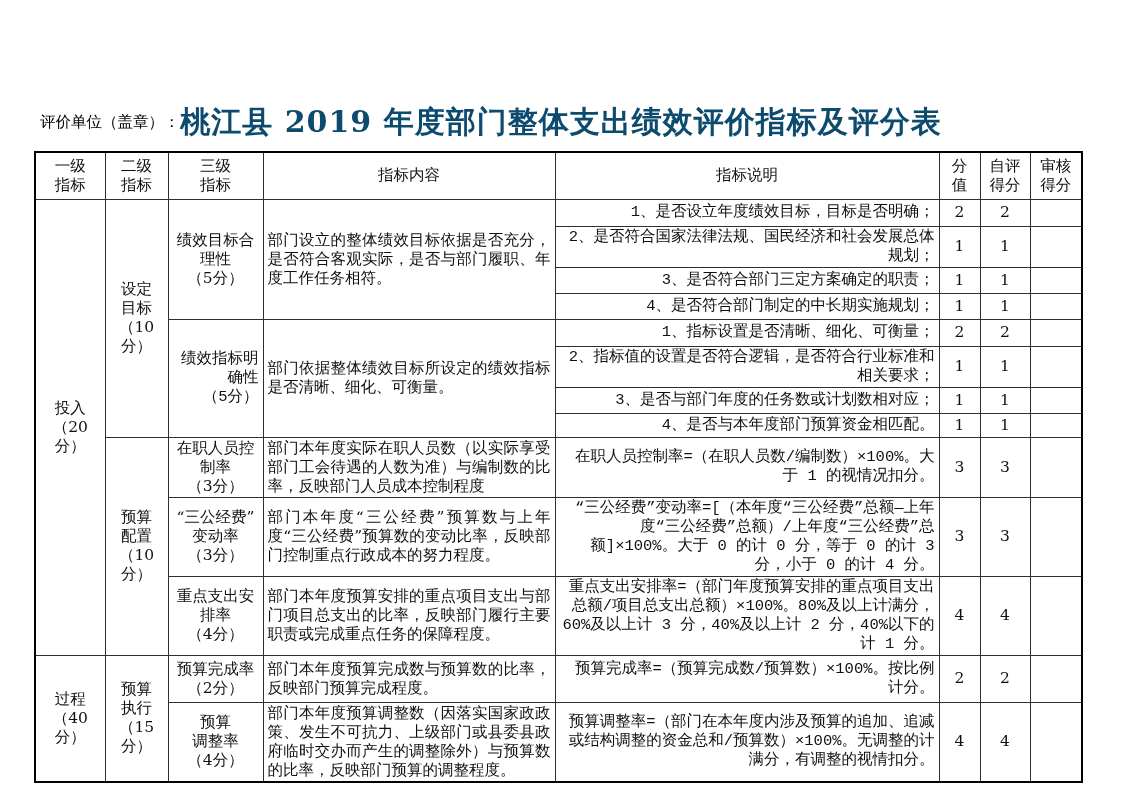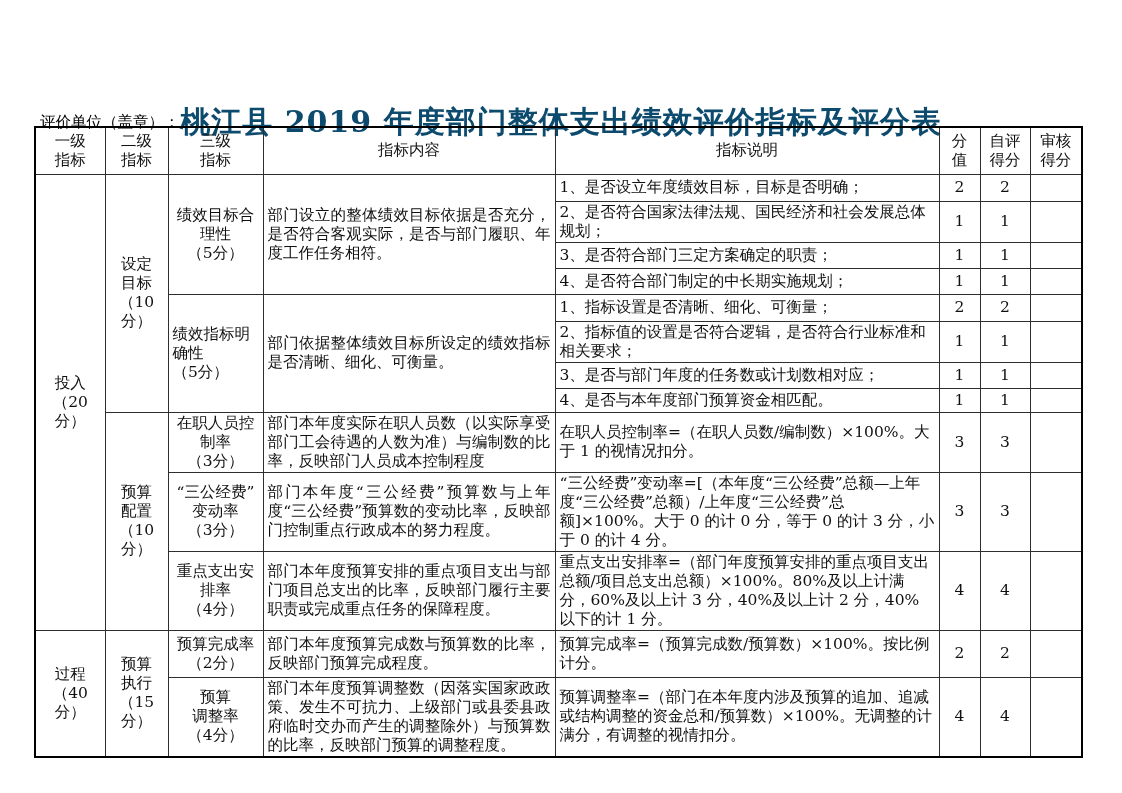--- a/index.html
+++ b/index.html
@@ -19,39 +19,39 @@
     margin-top:36px;
   }
   .meta-row{
     position:absolute;top:112px;left:40px;right:44px;
     display:flex;justify-content:space-between;align-items:flex-end;
     font-size:15.5px;color:#000000;
   }
   .meta-date{display:flex;align-items:flex-end;}
   .meta-date .dlabel{margin-right:28px;}
   .meta-date .dunit{margin-left:42px;}
-  .tbl-wrap{position:absolute;top:126px;left:34px;}
+  .tbl-wrap{position:absolute;top:151px;left:34px;}
   table.indicators{
     border-collapse:collapse;table-layout:fixed;
     width:1049px;border:2px solid #000;
   }
   table.indicators td,table.indicators th{
     border:1px solid #2e2e2e;
     box-sizing:border-box;
     padding:1px 4px;
     font-weight:normal;
     font-size:15.5px;line-height:19px;
     vertical-align:middle;
     color:#101010;
     overflow:hidden;
   }
   .pre{white-space:pre-line;}
   .ctr{text-align:center;}
   .just{text-align:justify;text-align-last:left;}
-  .lft{text-align:left;}
+  .lft{text-align:right;font-family:Liberation Mono, monospace;}
   .expl{padding:1px 6px;}
   .content-cell{padding:2px 8px;}
   .num{text-align:center;font-size:15.5px;}
   .num-bold{font-weight:bold;}
   
   tr.h-head{height:47px;}
   tr.r0{height:27px;} tr.r1{height:39px;} tr.r2{height:26px;} tr.r3{height:26px;}
   tr.r4{height:27px;} tr.r5{height:39px;} tr.r6{height:26px;} tr.r7{height:24px;}
   tr.r8{height:58px;} tr.r9{height:63px;} tr.r10{height:60px;}
   tr.r11{height:47px;} tr.r12{height:79px;}

